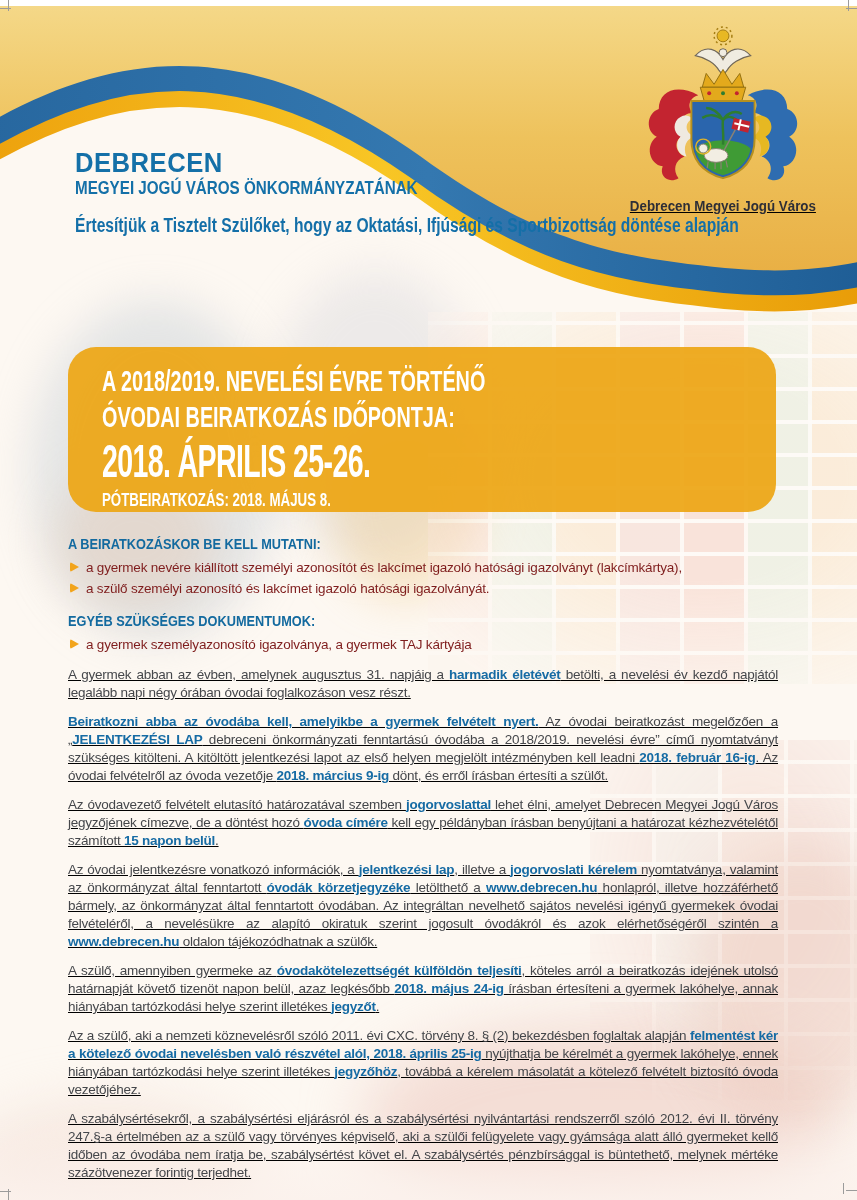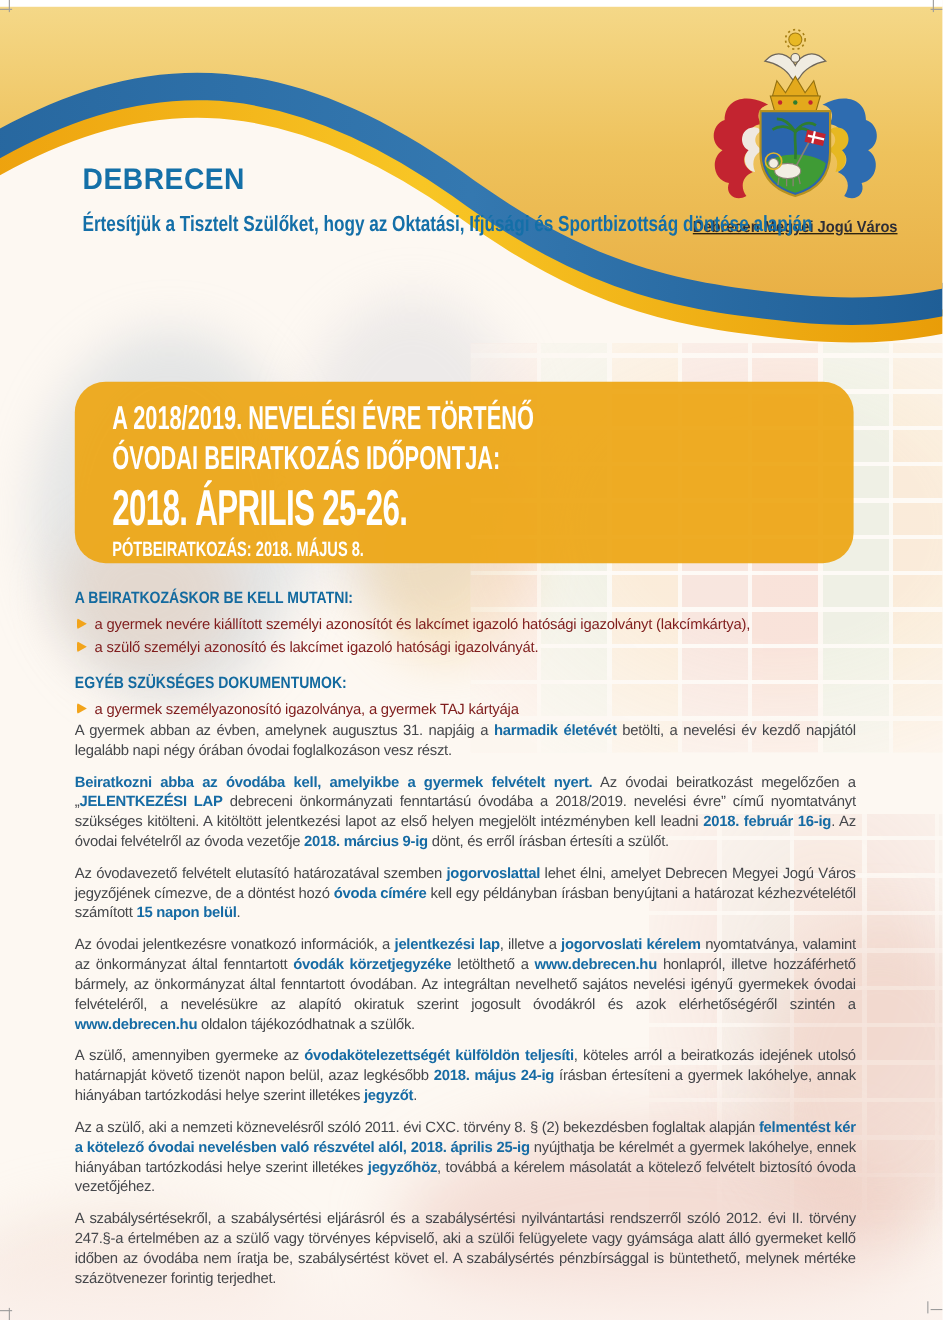--- a/index.html
+++ b/index.html
@@ -65,21 +65,21 @@
 
   
   .content{position:absolute;left:68px;top:534px;width:710px;}
   .sec-h{font-size:15px;font-weight:bold;color:#136a9f;line-height:19px;margin-bottom:4px;
     transform:scaleX(.85);transform-origin:0 0;white-space:nowrap;}
   .bullet{display:flex;align-items:flex-start;line-height:21px;}
   .tri{flex:none;width:0;height:0;border-left:9px solid #f2a41b;border-top:5.5px solid transparent;
     border-bottom:5.5px solid transparent;margin:5px 7px 0 2px;border-radius:2px;}
   .bt{font-size:13.5px;color:#7f1d1d;letter-spacing:-.2px;}
   .section + .section{margin-top:12px;}
-  .paras{}
+  .paras{margin-top:11px;text-decoration:underline;}
   .para{margin:0 0 11px 0;font-size:13.5px;line-height:18px;color:#45474b;text-align:justify;letter-spacing:-.25px;}
   .hl{font-weight:bold;color:#166ba4;}
 </style>
 </head>
 <body>
 
 <div class="page">
 
   <div class="bg-wash">
     <div class="blob kid-left"></div>
@@ -161,20 +161,21 @@
       <ellipse cx="88" cy="133" rx="12" ry="7" fill="#f2eee3" stroke="#8b8274" stroke-width="1"></ellipse>
       <circle cx="75" cy="126" r="4.5" fill="#f2eee3" stroke="#8b8274" stroke-width="1"></circle>
       <circle cx="75" cy="124" r="7.5" fill="none" stroke="#e0b32a" stroke-width="1.5"></circle>
       <path d="M80,139 l-1,7 M87,140 l0,7 M93,140 l0,7 M98,138 l1.5,7" stroke="#8b8274" stroke-width="1.2"></path>
     </svg>
     <div class="crest-caption">Debrecen Megyei Jogú Város</div>
   </div>
 
   <div class="header-text">
     <div><span class="cond city">DEBRECEN</span></div>
+    <div><span class="cond org">MEGYEI JOGÚ VÁROS ÖNKORMÁNYZATÁNAK</span></div>
     <div><span class="cond tagline">Értesítjük a Tisztelt Szülőket, hogy az Oktatási, Ifjúsági és Sportbizottság döntése alapján</span></div>
   </div>
 
   <div class="goldbox">
     <div><span class="cond gb-l1">A 2018/2019. NEVELÉSI ÉVRE TÖRTÉNŐ</span></div>
     <div><span class="cond gb-l2">ÓVODAI BEIRATKOZÁS IDŐPONTJA:</span></div>
     <div><span class="cond gb-date">2018. ÁPRILIS 25-26.</span></div>
     <div><span class="cond gb-note">PÓTBEIRATKOZÁS: 2018. MÁJUS 8.</span></div>
   </div>
 

